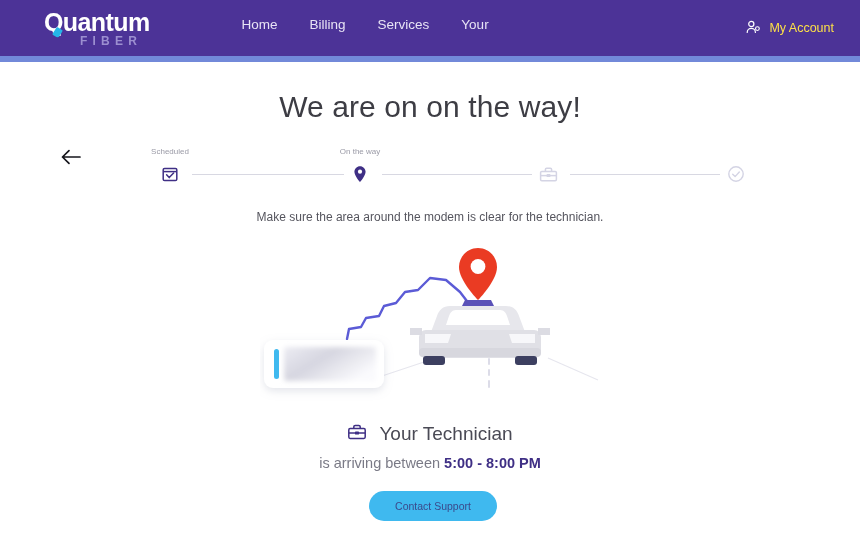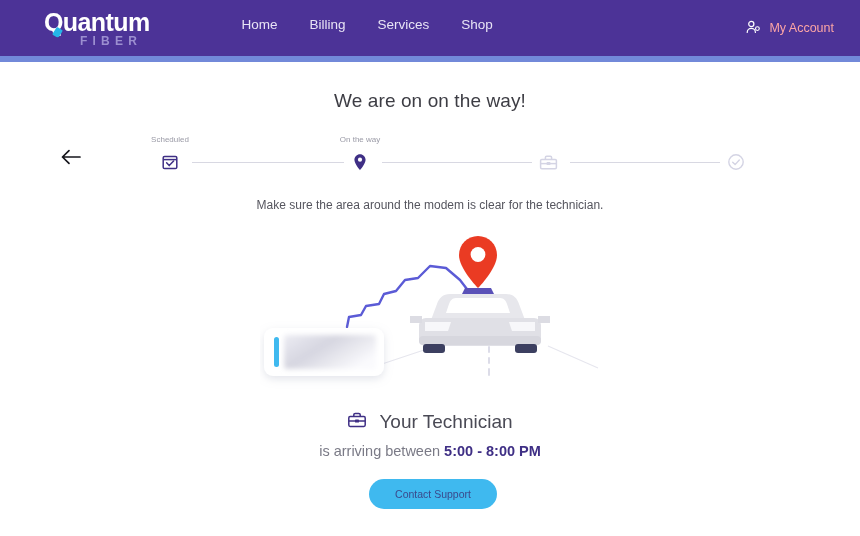--- a/index.html
+++ b/index.html
@@ -68,40 +68,40 @@
     white-space: nowrap;
   }
   .nav-link.inactive { font-weight: normal; color: #e8e4f5; }
   .nav-link.active { border-bottom-color: #59a6f0; }
 
   .nav-account {
     margin-left: auto;
     display: flex;
     align-items: center;
     gap: 8px;
-    color: #fca5a5;
+    color: #fde047;
     font-size: 12.5px;
     cursor: pointer;
   }
 
   
   .content { position: relative; padding-top: 8px; }
 
   .back-arrow {
     position: absolute;
     left: 58px; top: 82px;
     width: 26px; height: 26px;
     display: flex; align-items: center; justify-content: center;
     cursor: pointer;
     color: #111111;
   }
 
   .page-title {
     text-align: center;
-    font-size: 19px;
+    font-size: 30px;
     color: #3d3d44;
     font-weight: normal;
     letter-spacing: 0.1px;
     margin-top: 20px;
   }
 
   
   .stepper {
     position: relative;
     width: 600px;
@@ -186,21 +186,21 @@
   <div class="logo">
     <div class="logo-word">Quantum</div>
     <div class="logo-q-tail"></div>
     <div class="logo-sub">FIBER</div>
   </div>
 
   <div class="nav-links">
     <div class="nav-link inactive">Home</div>
     <div class="nav-link inactive">Billing</div>
     <div class="nav-link inactive">Services</div>
-    <div class="nav-link inactive">Shop</div>
+    <div class="nav-link inactive">Your</div>
   </div>
 
   <div class="nav-account">
     <span>
       <svg width="16" height="16" viewBox="0 0 16 16" fill="none">
         <circle cx="6.3" cy="5" r="2.6" stroke="#ffffff" stroke-width="1.2"></circle>
         <path d="M2.2 13.4c0-2.4 1.9-4 4.1-4s4.1 1.6 4.1 4" stroke="#ffffff" stroke-width="1.2" stroke-linecap="round"></path>
         <circle cx="12.4" cy="9.6" r="1.9" stroke="#ffffff" stroke-width="1.1"></circle>
       </svg>
     </span>

